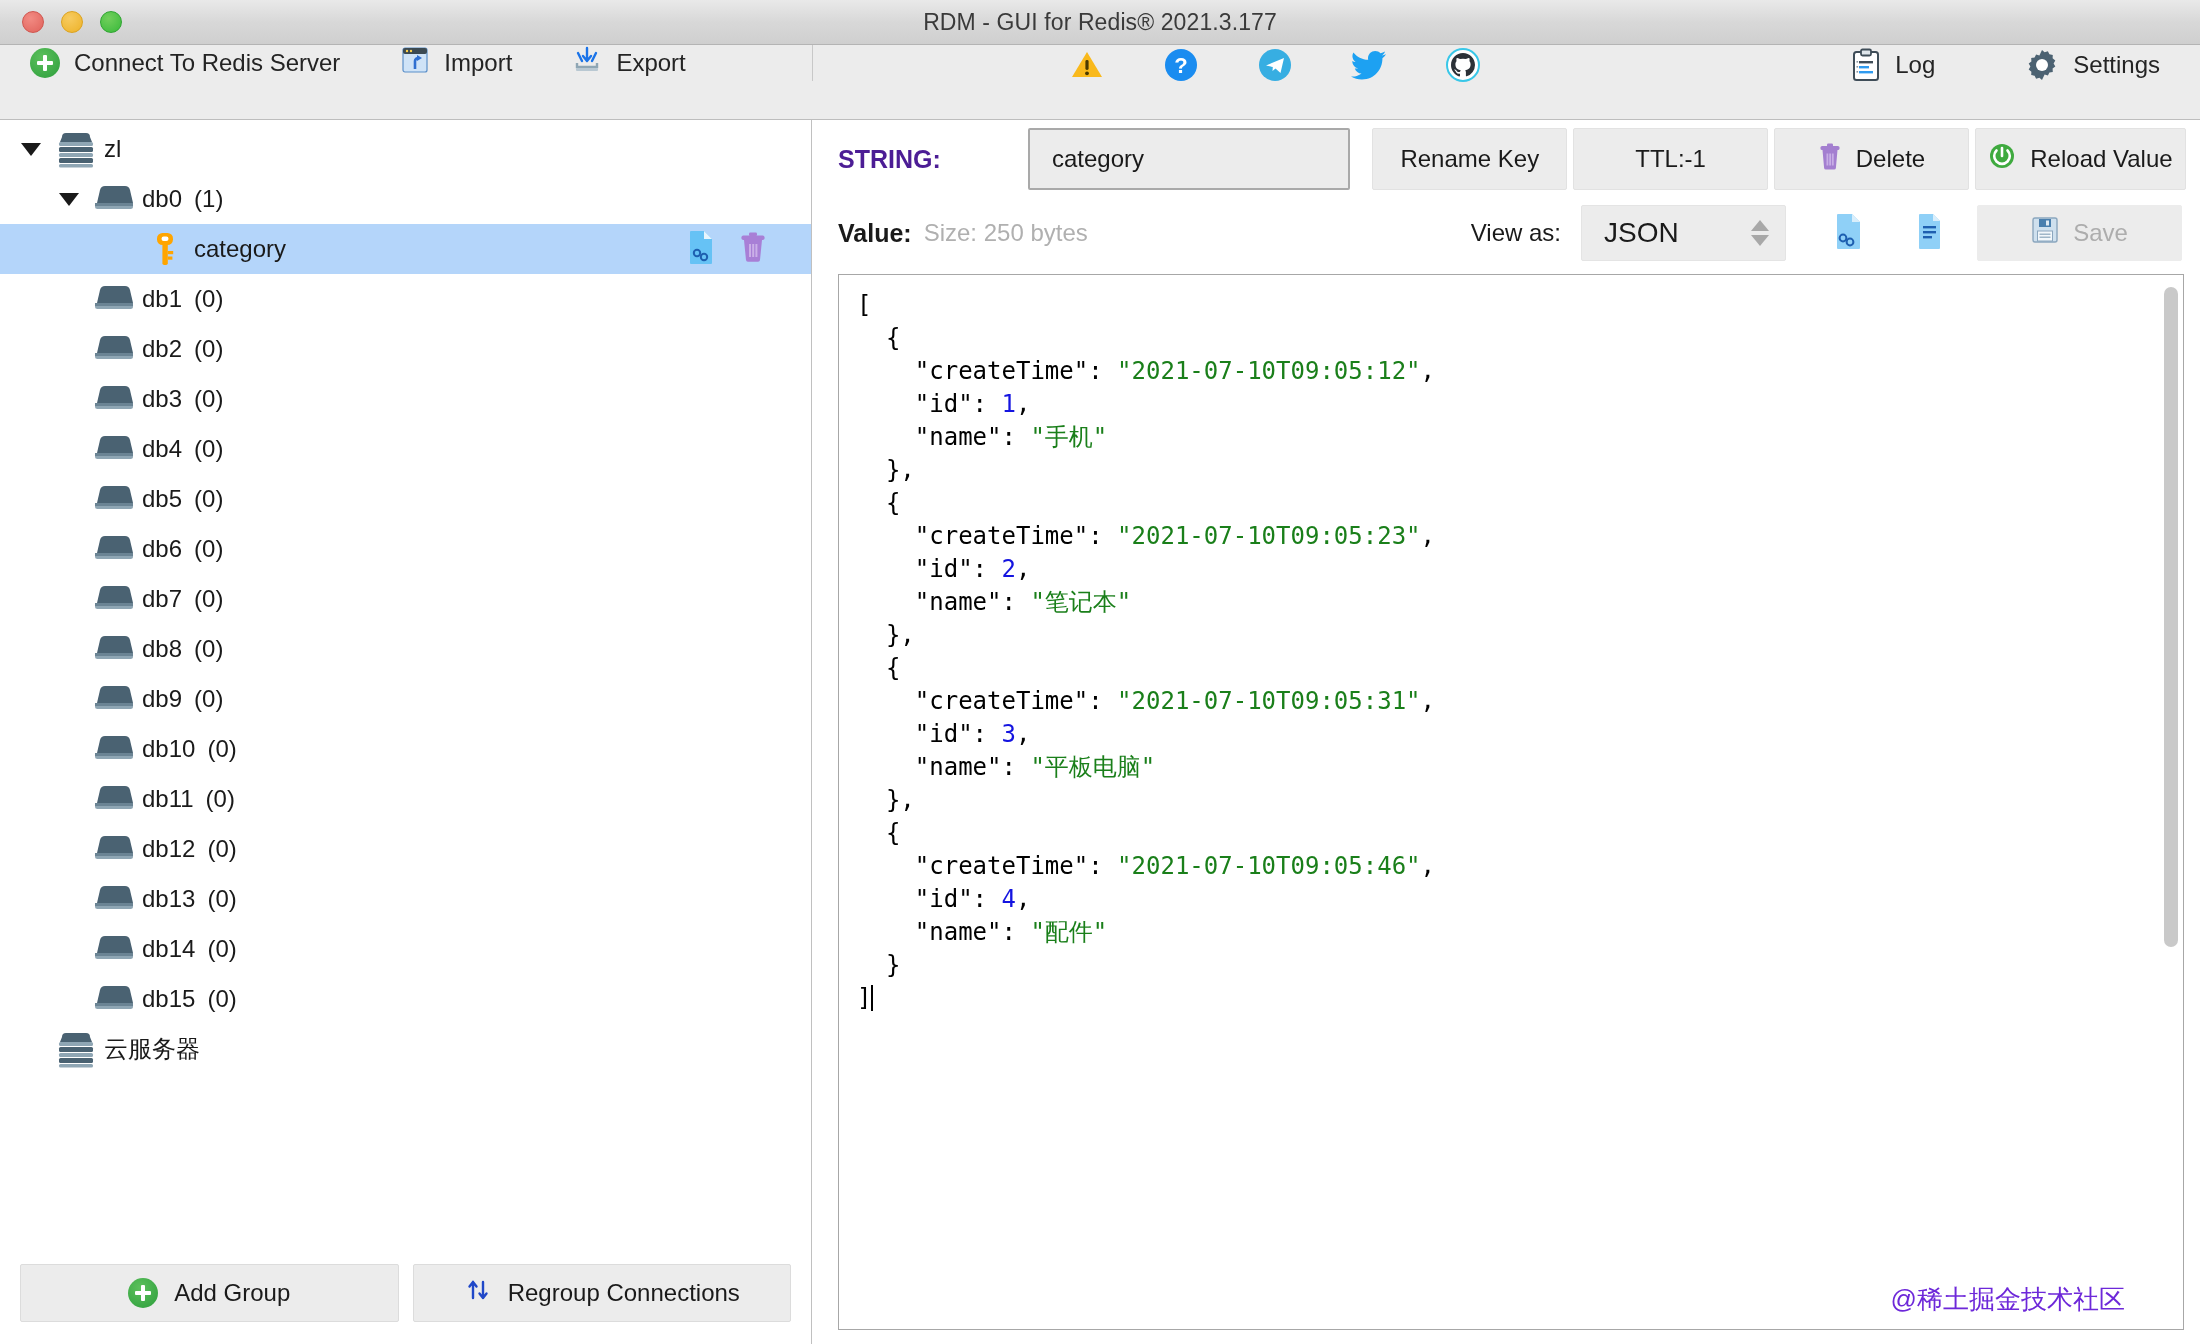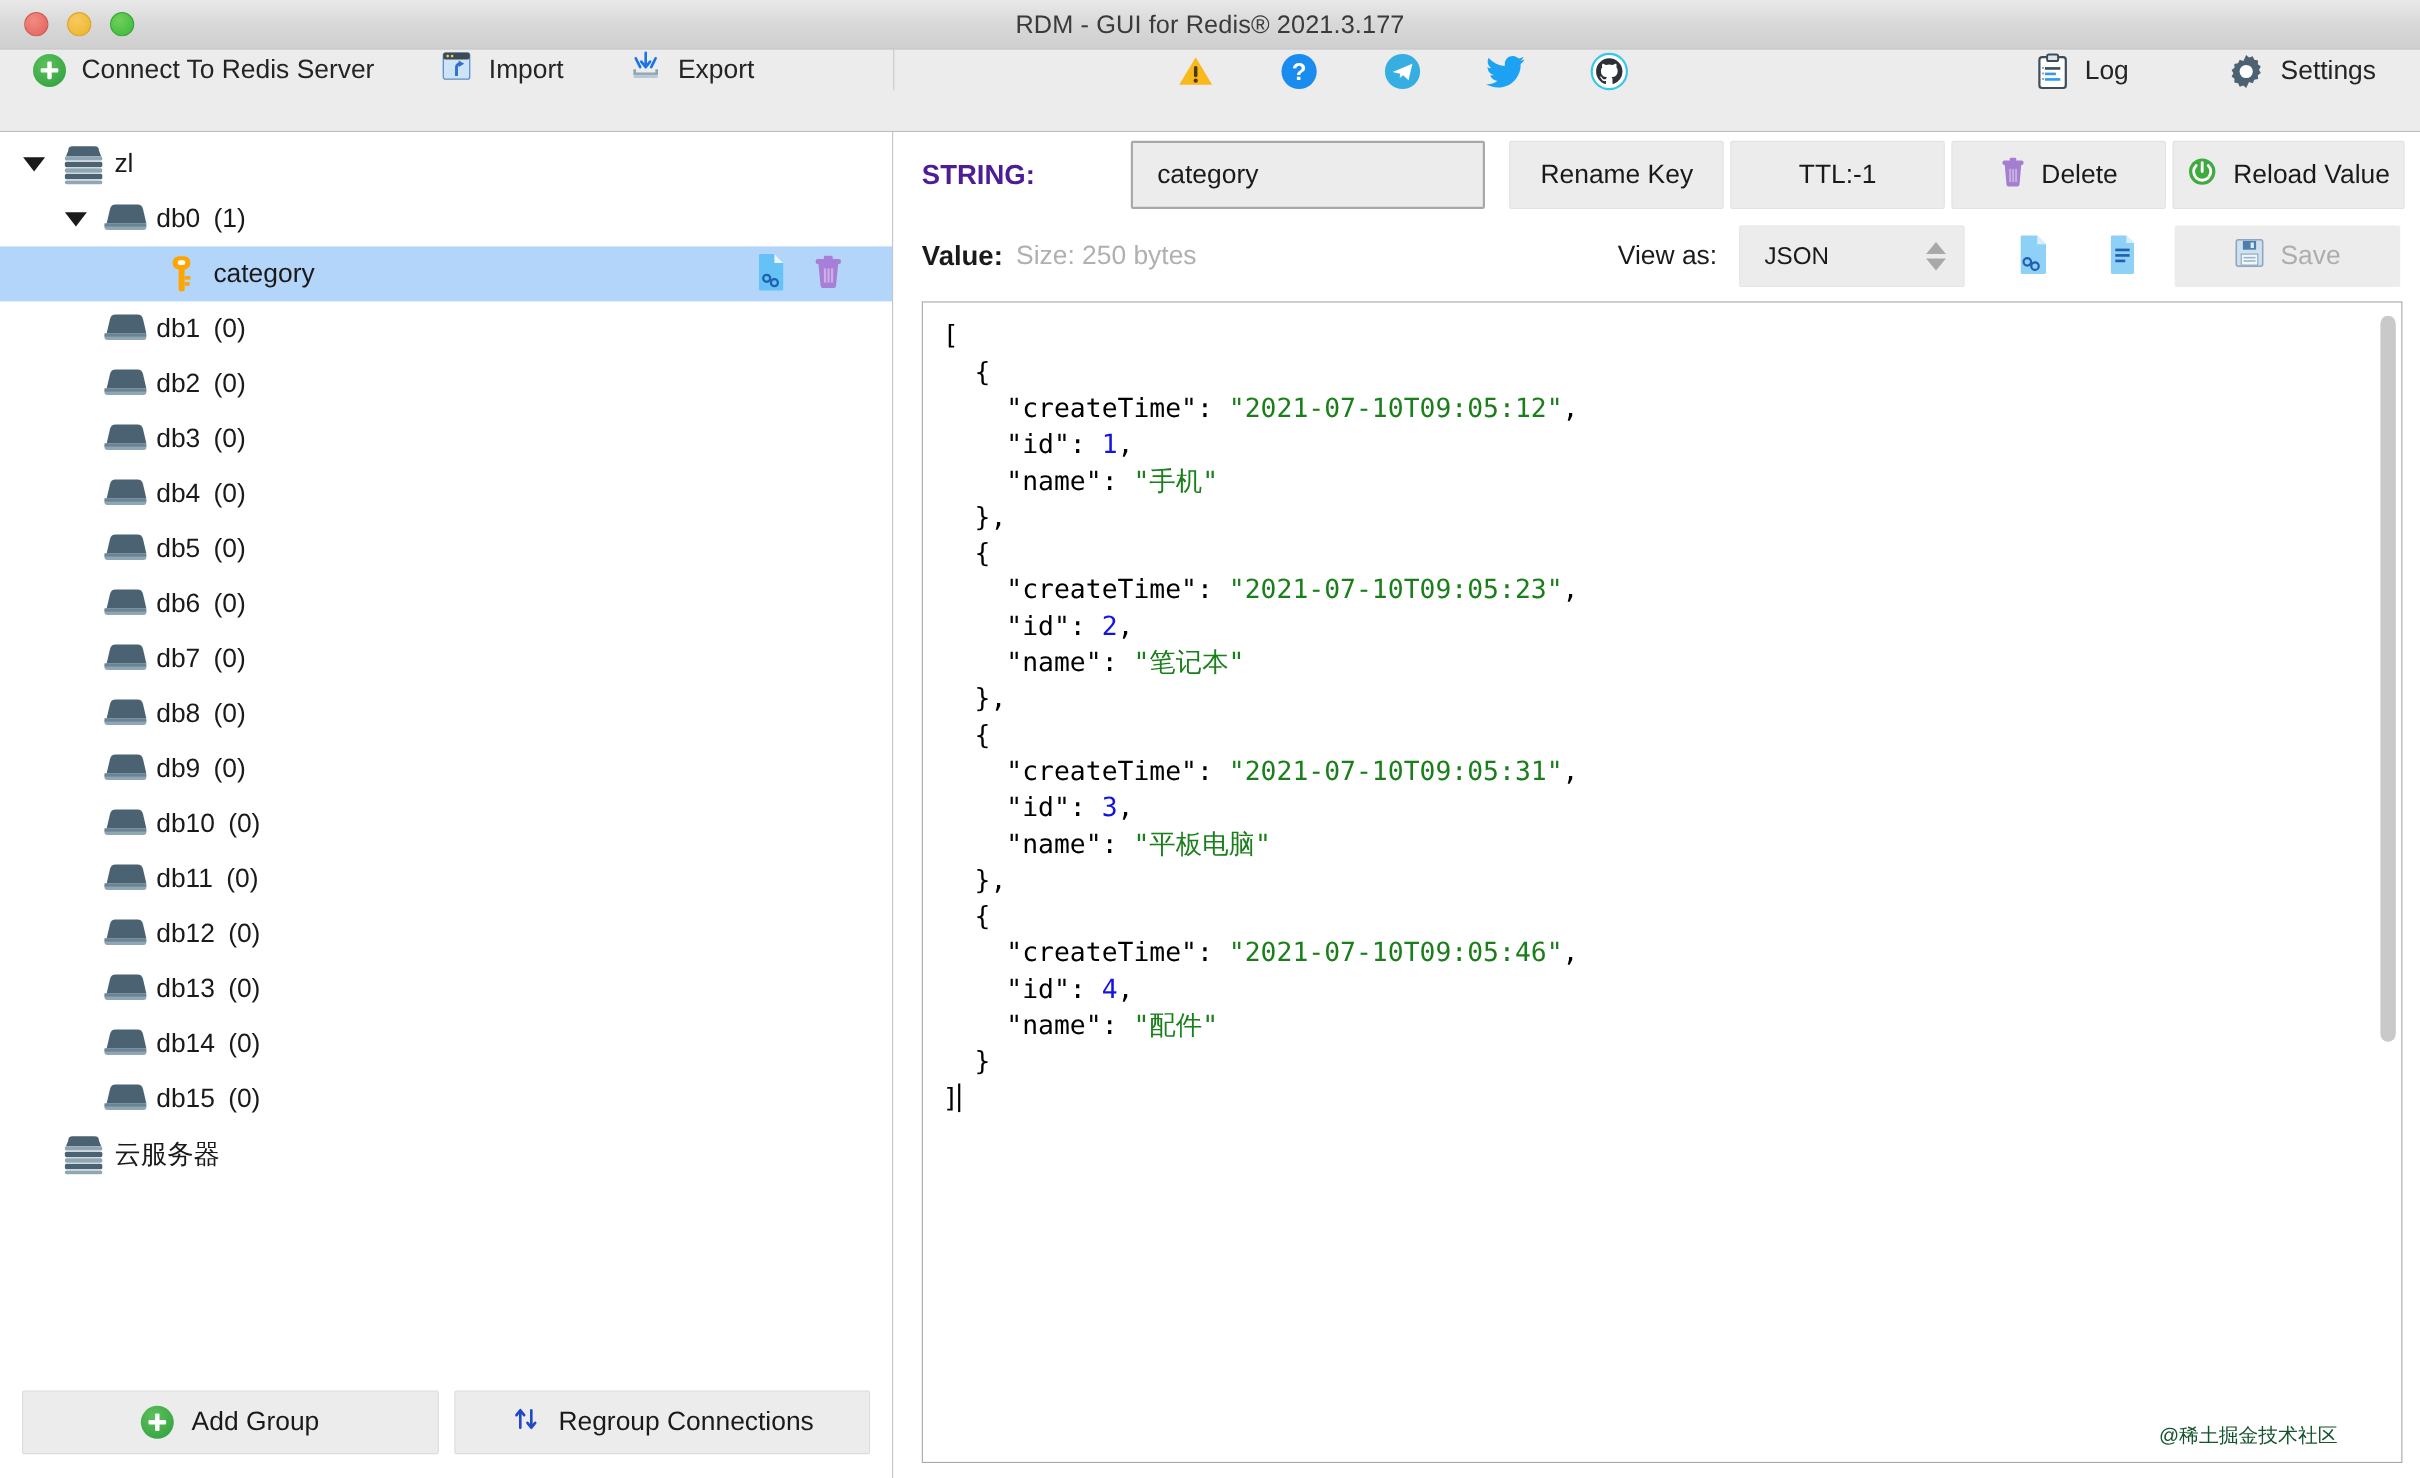--- a/index.html
+++ b/index.html
@@ -171,21 +171,21 @@
     height: 70px; flex: 0 0 70px;
     display: flex; align-items: center; padding-left: 12px;
   }
   .lbl-value { font-size: 25px; font-weight: bold; color: #1a1a1a; }
   .size-text { font-size: 24px; color: #b0b0b0; margin-left: 12px; }
   .viewas-lbl { font-size: 24px; color: #1a1a1a; margin-left: 383px; }
   .select {
     width: 205px; height: 56px; margin-left: 20px;
     background: #ececec; border: 1px solid #e4e4e4; border-radius: 2px;
     display: flex; align-items: center; padding-left: 22px;
-    font-size: 22px; color: #1a1a1a; position: relative; cursor: default;
+    font-size: 28px; color: #1a1a1a; position: relative; cursor: default;
   }
   .spinner {
     position: absolute; right: 16px; top: 50%; transform: translateY(-50%);
     display: flex; flex-direction: column; align-items: center; gap: 4px;
   }
   .chev { width: 0; height: 0; border-left: 9px solid transparent; border-right: 9px solid transparent; }
   .chev.up { border-bottom: 11px solid #a8a8a8; }
   .chev.down { border-top: 11px solid #a8a8a8; }
   .icon-btn-plain {
     width: 48px; height: 48px; display: flex; align-items: center;
@@ -217,21 +217,21 @@
   }
   .vscroll {
     position: absolute; top: 4px; right: 5px; bottom: 4px; width: 14px;
   }
   .vthumb {
     position: absolute; top: 8px; left: 0; width: 14px; height: 660px;
     background: #c9c9c9; border-radius: 7px;
   }
   .watermark {
     position: absolute; right: 58px; bottom: 12px;
-    font-size: 18px; color: #14532d; user-select: none;
+    font-size: 26px; color: #6d28d9; user-select: none;
   }
 </style>
 </head>
 <body>
 
 <div class="window">
 
   <div class="titlebar">
     <div class="traffic">
       <div class="light red"></div>

